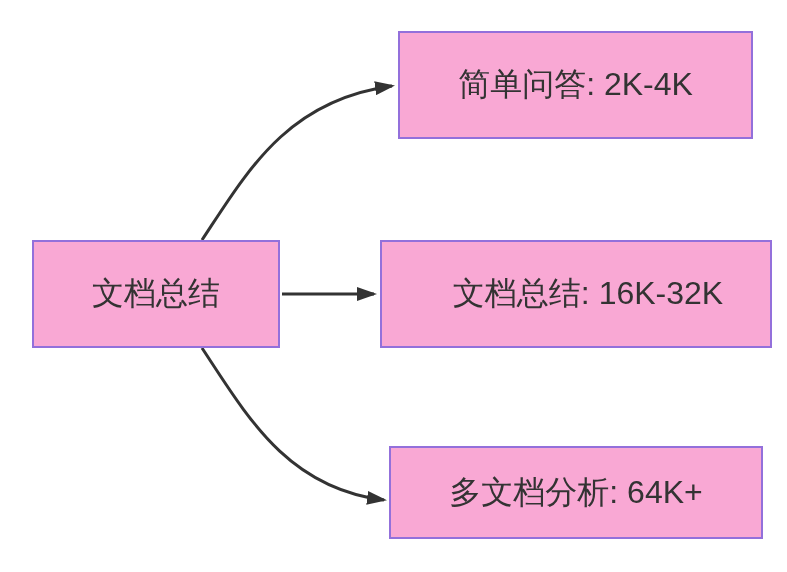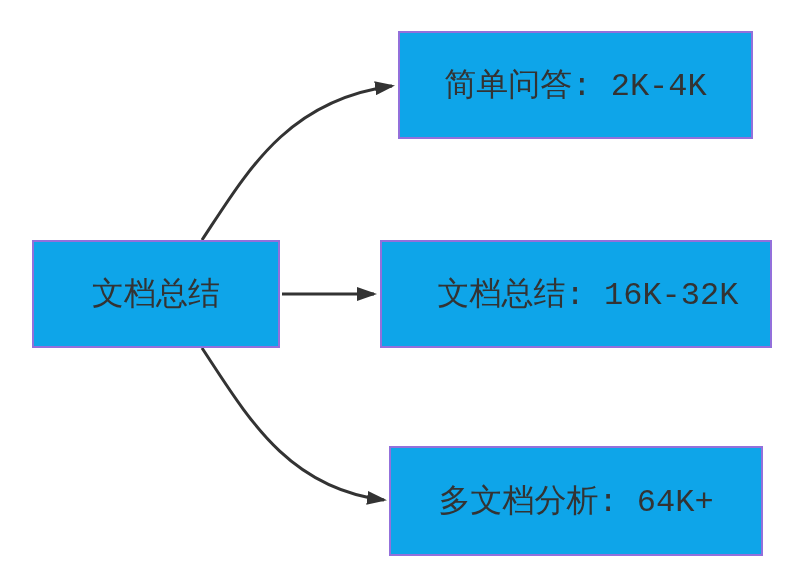--- a/index.html
+++ b/index.html
@@ -16,36 +16,35 @@
     overflow: hidden;
   }
   .edges {
     position: absolute;
     left: 0;
     top: 0;
   }
   .node {
     position: absolute;
     box-sizing: border-box;
-    background: #0ea5e9;
+    background: #f9a8d4;
     border: 2.5px solid #9370DB;
     display: flex;
     align-items: center;
     justify-content: center;
-    font-family: Liberation Mono, monospace;
   }
   .node span {
     font-size: 32px;
     color: #333333;
     white-space: nowrap;
   }
   #node-task-type   { left: 32px;  top: 240px; width: 248px; height: 108px; }
   #node-simple-qa   { left: 398px; top: 31px;  width: 355px; height: 108px; }
   #node-doc-summary { left: 380px; top: 240px; width: 392px; height: 108px; padding-left: 24px; }
-  #node-multi-doc   { left: 389px; top: 446px; width: 374px; height: 110px; }
+  #node-multi-doc   { left: 389px; top: 446px; width: 374px; height: 93px; }
 </style>
 </head>
 <body>
 
 <div class="canvas">
 
   <svg class="edges" width="787" height="572" viewBox="0 0 787 572">
     <defs>
       <marker id="arrowhead" viewBox="0 0 10 7" refX="8.5" refY="3.5" markerWidth="20" markerHeight="14" markerUnits="userSpaceOnUse" orient="auto">
         <path d="M0,0 L10,3.5 L0,7 Z" fill="#333333"></path>

